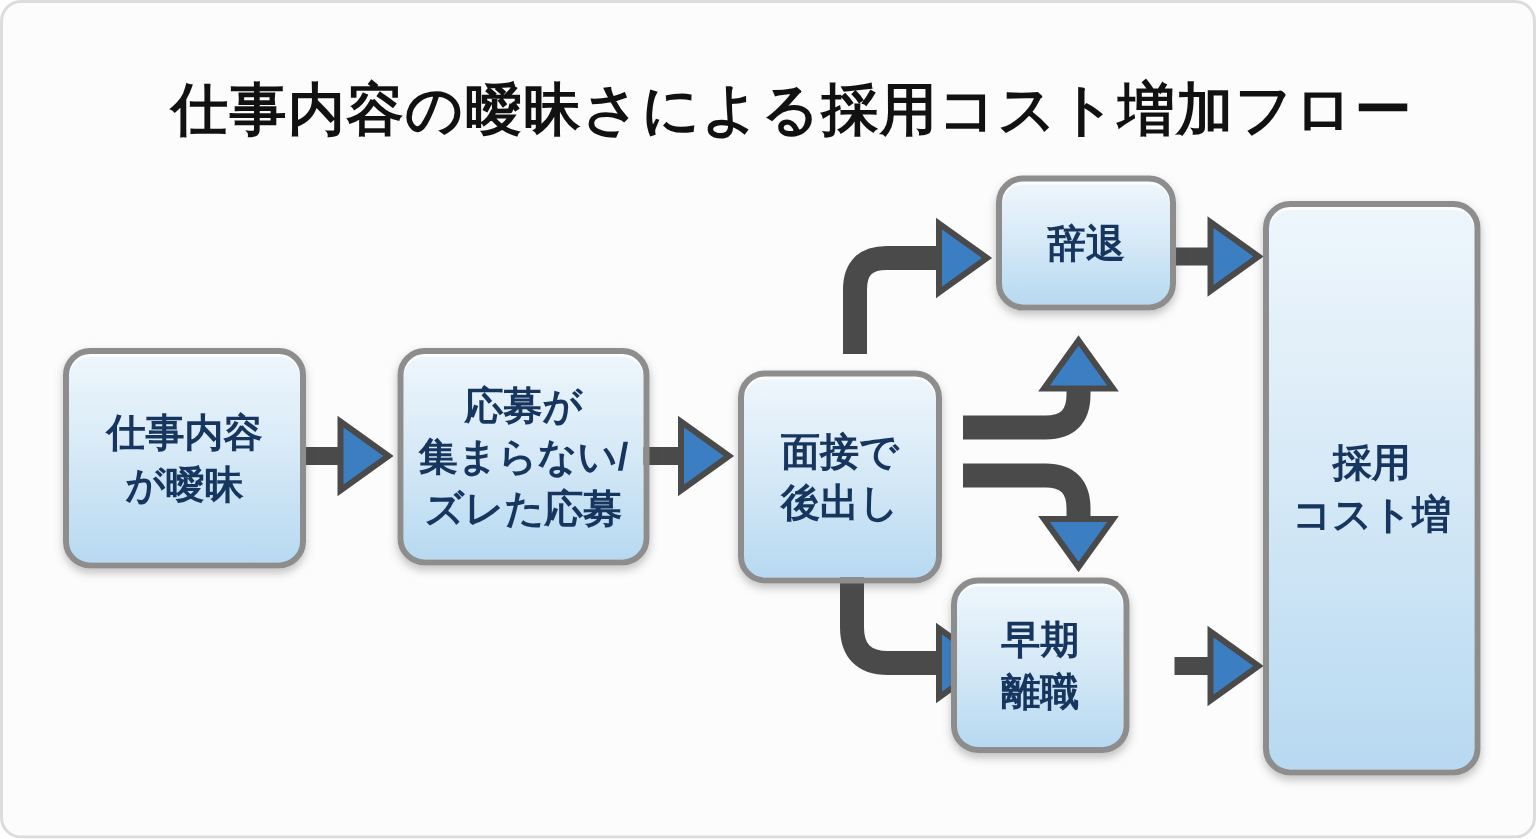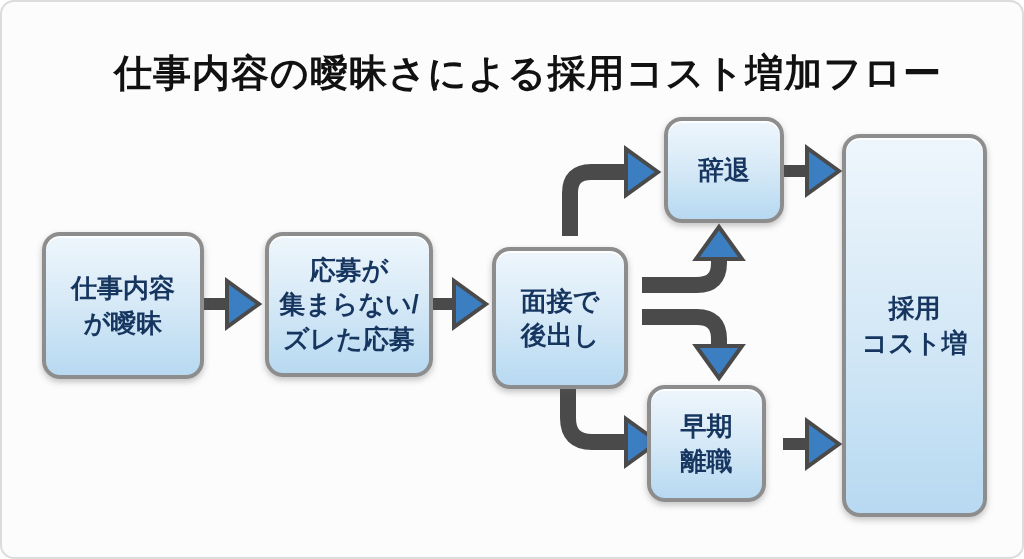--- a/index.html
+++ b/index.html
@@ -75,22 +75,22 @@
     white-space: pre-line;
     text-align: center;
     font-size: 26px;
     font-weight: 700;
     line-height: 1.32;
     color: var(--node-text);
   }
   .n-ambiguous { left: 40px;  top: 230px; width: 162px; height: 147px; }
   .n-few       { left: 263px; top: 230px; width: 168px; height: 145px; }
   .n-late      { left: 490px; top: 245px; width: 136px; height: 142px; }
-  .n-decline   { left: 662px; top: 115px; width: 120px; height: 106px; }
-  .n-early     { left: 645px; top: 383px; width: 119px; height: 117px; }
+  .n-decline   { left: 662px; top: 115px; width: 120px; height: 90px; }
+  .n-early     { left: 632px; top: 383px; width: 119px; height: 117px; }
   .n-cost      { left: 840px; top: 132px; width: 145px; height: 383px; }
 </style>
 </head>
 <body>
 
 <div class="canvas">
 
   <h1 class="title">仕事内容の曖昧さによる採用コスト増加フロー</h1>
 
   <svg class="arrows" viewBox="0 0 1024 559" aria-hidden="true">

